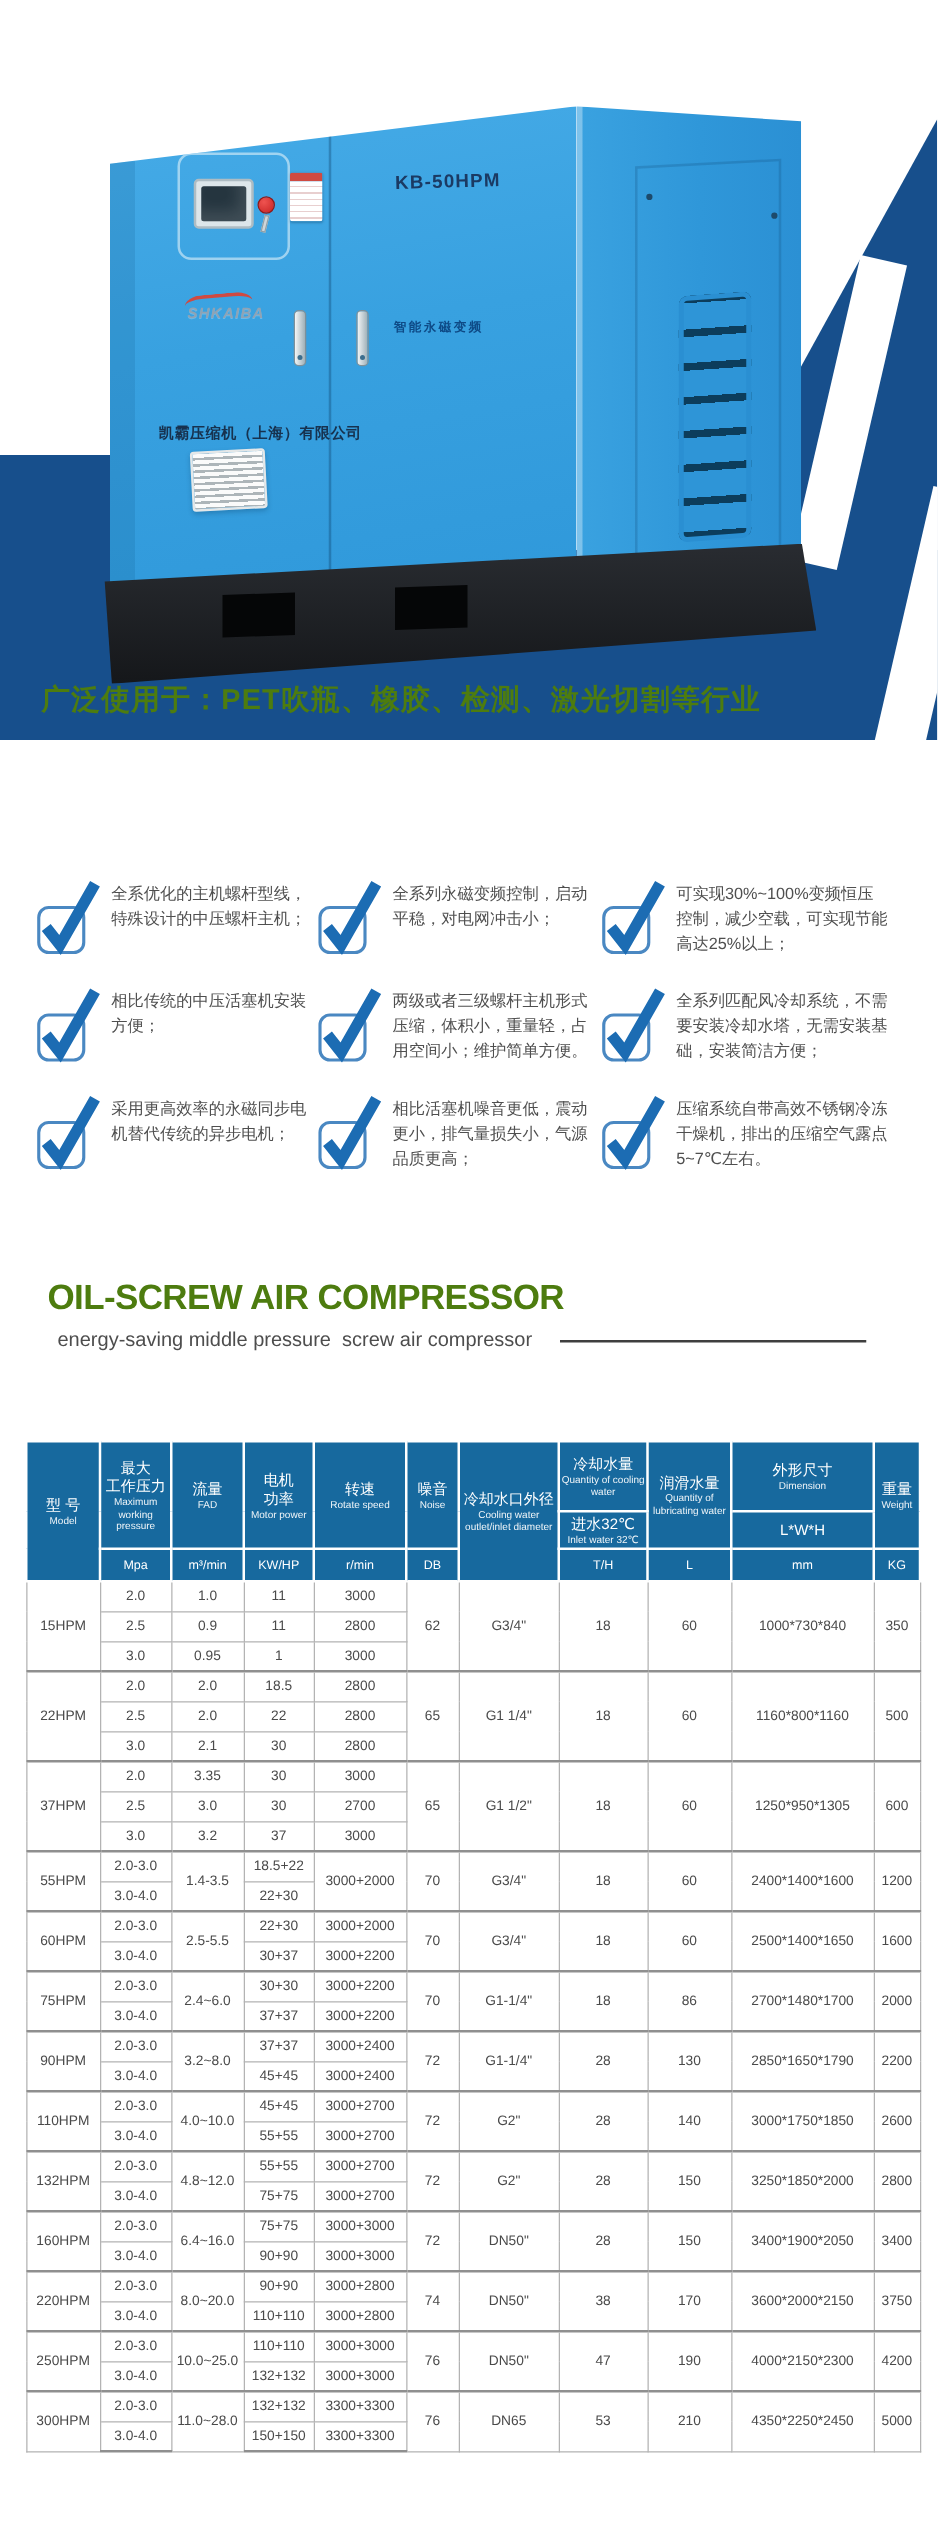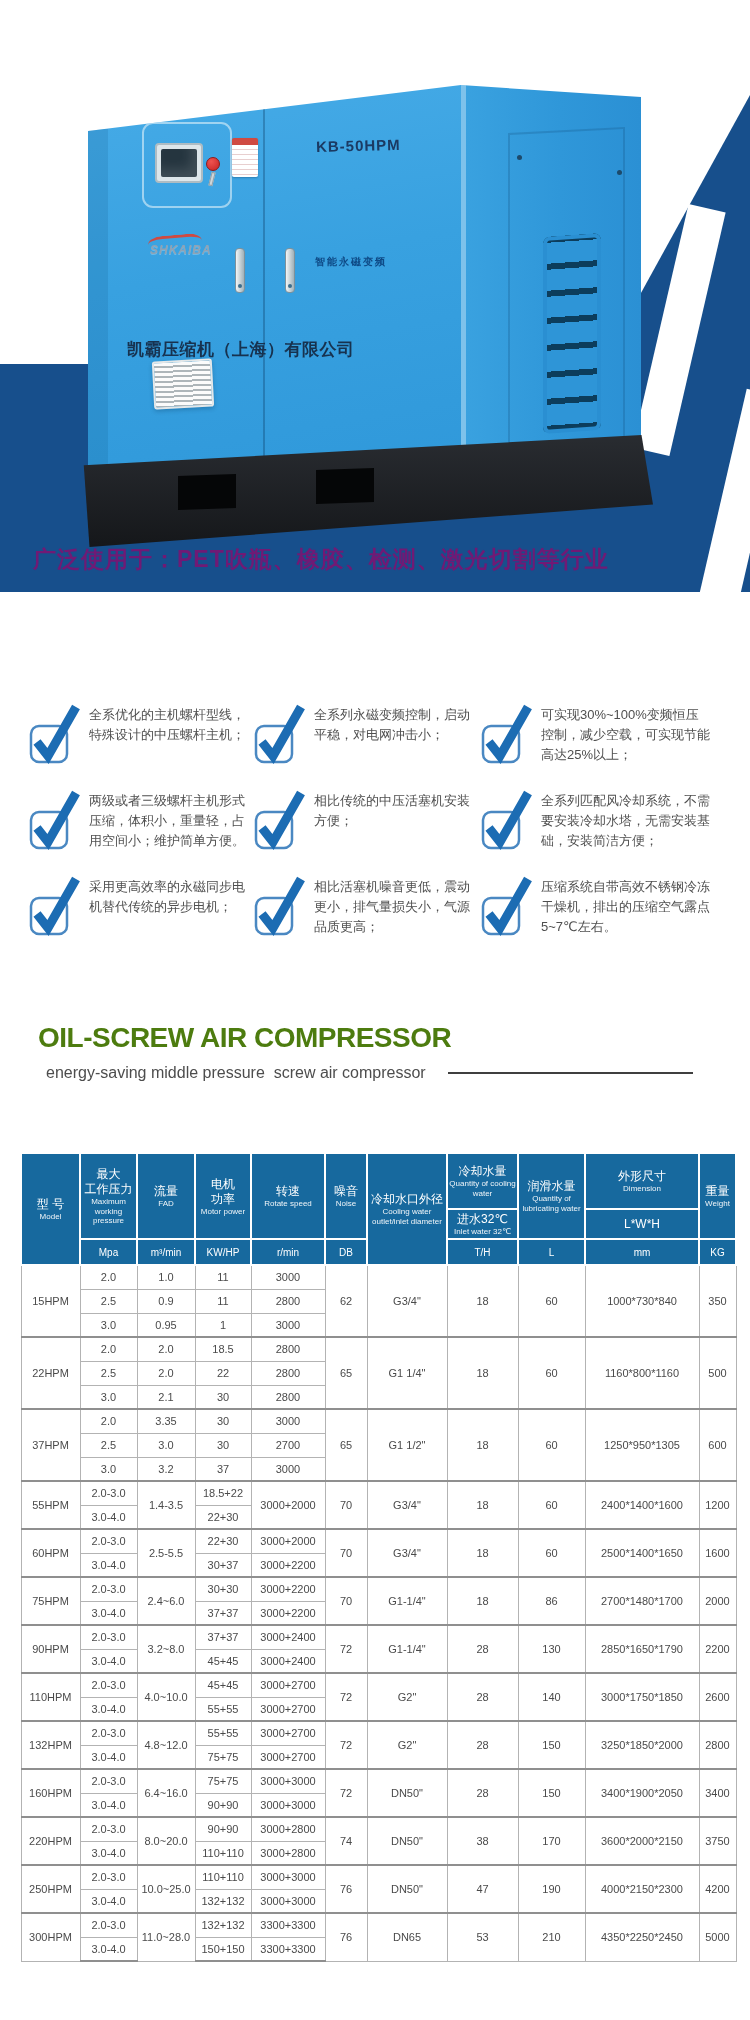--- a/index.html
+++ b/index.html
@@ -9,21 +9,21 @@
 
   
   .deco-left  { position:absolute; left:0; top:364px; width:200px; height:80px; background:#174f8c; z-index:1; }
   .deco-band  { position:absolute; left:0; top:440px; width:750px; height:152px; background:#174f8c; z-index:1; }
   .deco-tri   { position:absolute; left:560px; top:95px; width:190px; height:345px; background:#174f8c;
                 clip-path:polygon(100% 0, 100% 100%, 0 100%); z-index:1; }
   .deco-stripe1 { position:absolute; left:660px; top:205px; width:38px; height:250px; background:#fff;
                 transform:rotate(13deg); z-index:2; }
   .deco-stripe2 { position:absolute; left:717px; top:390px; width:40px; height:260px; background:#fff;
                 transform:rotate(13deg); z-index:2; }
-  .banner { position:absolute; left:33px; top:544px; z-index:3; color:#701a75; font-size:23px; font-weight:bold;
+  .banner { position:absolute; left:33px; top:544px; z-index:3; color:#4d7c0f; font-size:23px; font-weight:bold;
             letter-spacing:1px; white-space:nowrap; }
 
   
   .machine { position:absolute; left:78px; top:80px; width:575px; height:470px; z-index:5; }
   .m-side { position:absolute; left:383px; top:5px; width:180px; height:400px;
             background:linear-gradient(90deg,#3aa2e0 0%,#2f97d9 55%,#2b90d4 100%);
             clip-path:polygon(0 0, 100% 3%, 100% 90%, 0 96%); }
   .side-edge { position:absolute; left:0; top:0; width:5px; height:100%; background:rgba(255,255,255,.35); }
   .side-outline { position:absolute; left:47px; top:45px; width:117px; height:330px;
                   border:2px solid rgba(12,70,115,.22); transform:skewY(-3deg); }
@@ -56,21 +56,21 @@
                  letter-spacing:2px; white-space:nowrap;font-family:Liberation Serif, serif; }
   .brand-logo { position:absolute; left:62px; top:158px; font-size:12px; font-weight:bold; font-style:italic;
                 color:#8fa3b5; letter-spacing:1px; text-shadow:0 1px 0 rgba(255,255,255,.25); }
   .brand-logo::before { content:""; position:absolute; left:-2px; top:-8px; width:54px; height:12px;
                 border-top:3px solid #cf4a42; border-radius:50% / 90%; transform:rotate(-5deg); }
   .handle { position:absolute; width:10px; height:45px; border-radius:4px;
             background:linear-gradient(90deg,#f2f5f6,#9fb0b8); border:1px solid #7d919b; }
   .handle::after { content:""; position:absolute; left:2px; bottom:4px; width:4px; height:4px;
             border-radius:50%; background:#3c6e8e; }
   .handle.h1 { left:147px; top:163px; } .handle.h2 { left:197px; top:163px; }
-  .company-label { position:absolute; left:39px; top:253px; font-size:17px; font-weight:bold; color:#17324f;
+  .company-label { position:absolute; left:39px; top:253px; font-size:12px; font-weight:bold; color:#17324f;
                    letter-spacing:.5px; white-space:nowrap; }
   .grille { position:absolute; left:65px; top:275px; width:60px; height:48px; border-radius:3px;
             background:repeating-linear-gradient(180deg,#fbfbfb 0 3px,#adb5b9 3px 5px);
             border:2px solid #e4e7e8; transform:rotate(-3deg); box-shadow:0 2px 4px rgba(0,40,70,.25); }
   .m-base { position:absolute; left:0; top:355px; width:575px; height:112px;
             background:linear-gradient(180deg,#292c31,#15171a);
             clip-path:polygon(1% 27%, 98% 0%, 100% 62%, 2% 100%); }
   .slot { position:absolute; width:58px; height:34px; background:#050607; transform:skewY(-2deg); }
   .slot.s1 { left:100px; top:40px; } .slot.s2 { left:238px; top:34px; }
 
@@ -171,28 +171,28 @@
     <rect x="3" y="24" width="36" height="36" rx="8" fill="none" stroke="#4a88c2" stroke-width="2.5"></rect>
     <path d="M9 40 L20 54 L48 5" fill="none" stroke="#1c6cb3" stroke-width="9"></path>
   </svg>
 <div class="fi-text">可实现30%~100%变频恒压控制，减少空载，可实现节能高达25%以上；</div>
       </div>
       <div class="feature">
   <svg class="fi-icon" width="52" height="64" viewBox="0 0 52 64">
     <rect x="3" y="24" width="36" height="36" rx="8" fill="none" stroke="#4a88c2" stroke-width="2.5"></rect>
     <path d="M9 40 L20 54 L48 5" fill="none" stroke="#1c6cb3" stroke-width="9"></path>
   </svg>
+<div class="fi-text">相比传统的中压活塞机安装方便；</div>
+      </div>
+      <div class="feature">
+  <svg class="fi-icon" width="52" height="64" viewBox="0 0 52 64">
+    <rect x="3" y="24" width="36" height="36" rx="8" fill="none" stroke="#4a88c2" stroke-width="2.5"></rect>
+    <path d="M9 40 L20 54 L48 5" fill="none" stroke="#1c6cb3" stroke-width="9"></path>
+  </svg>
 <div class="fi-text">两级或者三级螺杆主机形式压缩，体积小，重量轻，占用空间小；维护简单方便。</div>
-      </div>
-      <div class="feature">
-  <svg class="fi-icon" width="52" height="64" viewBox="0 0 52 64">
-    <rect x="3" y="24" width="36" height="36" rx="8" fill="none" stroke="#4a88c2" stroke-width="2.5"></rect>
-    <path d="M9 40 L20 54 L48 5" fill="none" stroke="#1c6cb3" stroke-width="9"></path>
-  </svg>
-<div class="fi-text">相比传统的中压活塞机安装方便；</div>
       </div>
       <div class="feature">
   <svg class="fi-icon" width="52" height="64" viewBox="0 0 52 64">
     <rect x="3" y="24" width="36" height="36" rx="8" fill="none" stroke="#4a88c2" stroke-width="2.5"></rect>
     <path d="M9 40 L20 54 L48 5" fill="none" stroke="#1c6cb3" stroke-width="9"></path>
   </svg>
 <div class="fi-text">全系列匹配风冷却系统，不需要安装冷却水塔，无需安装基础，安装简洁方便；</div>
       </div>
       <div class="feature">
   <svg class="fi-icon" width="52" height="64" viewBox="0 0 52 64">

